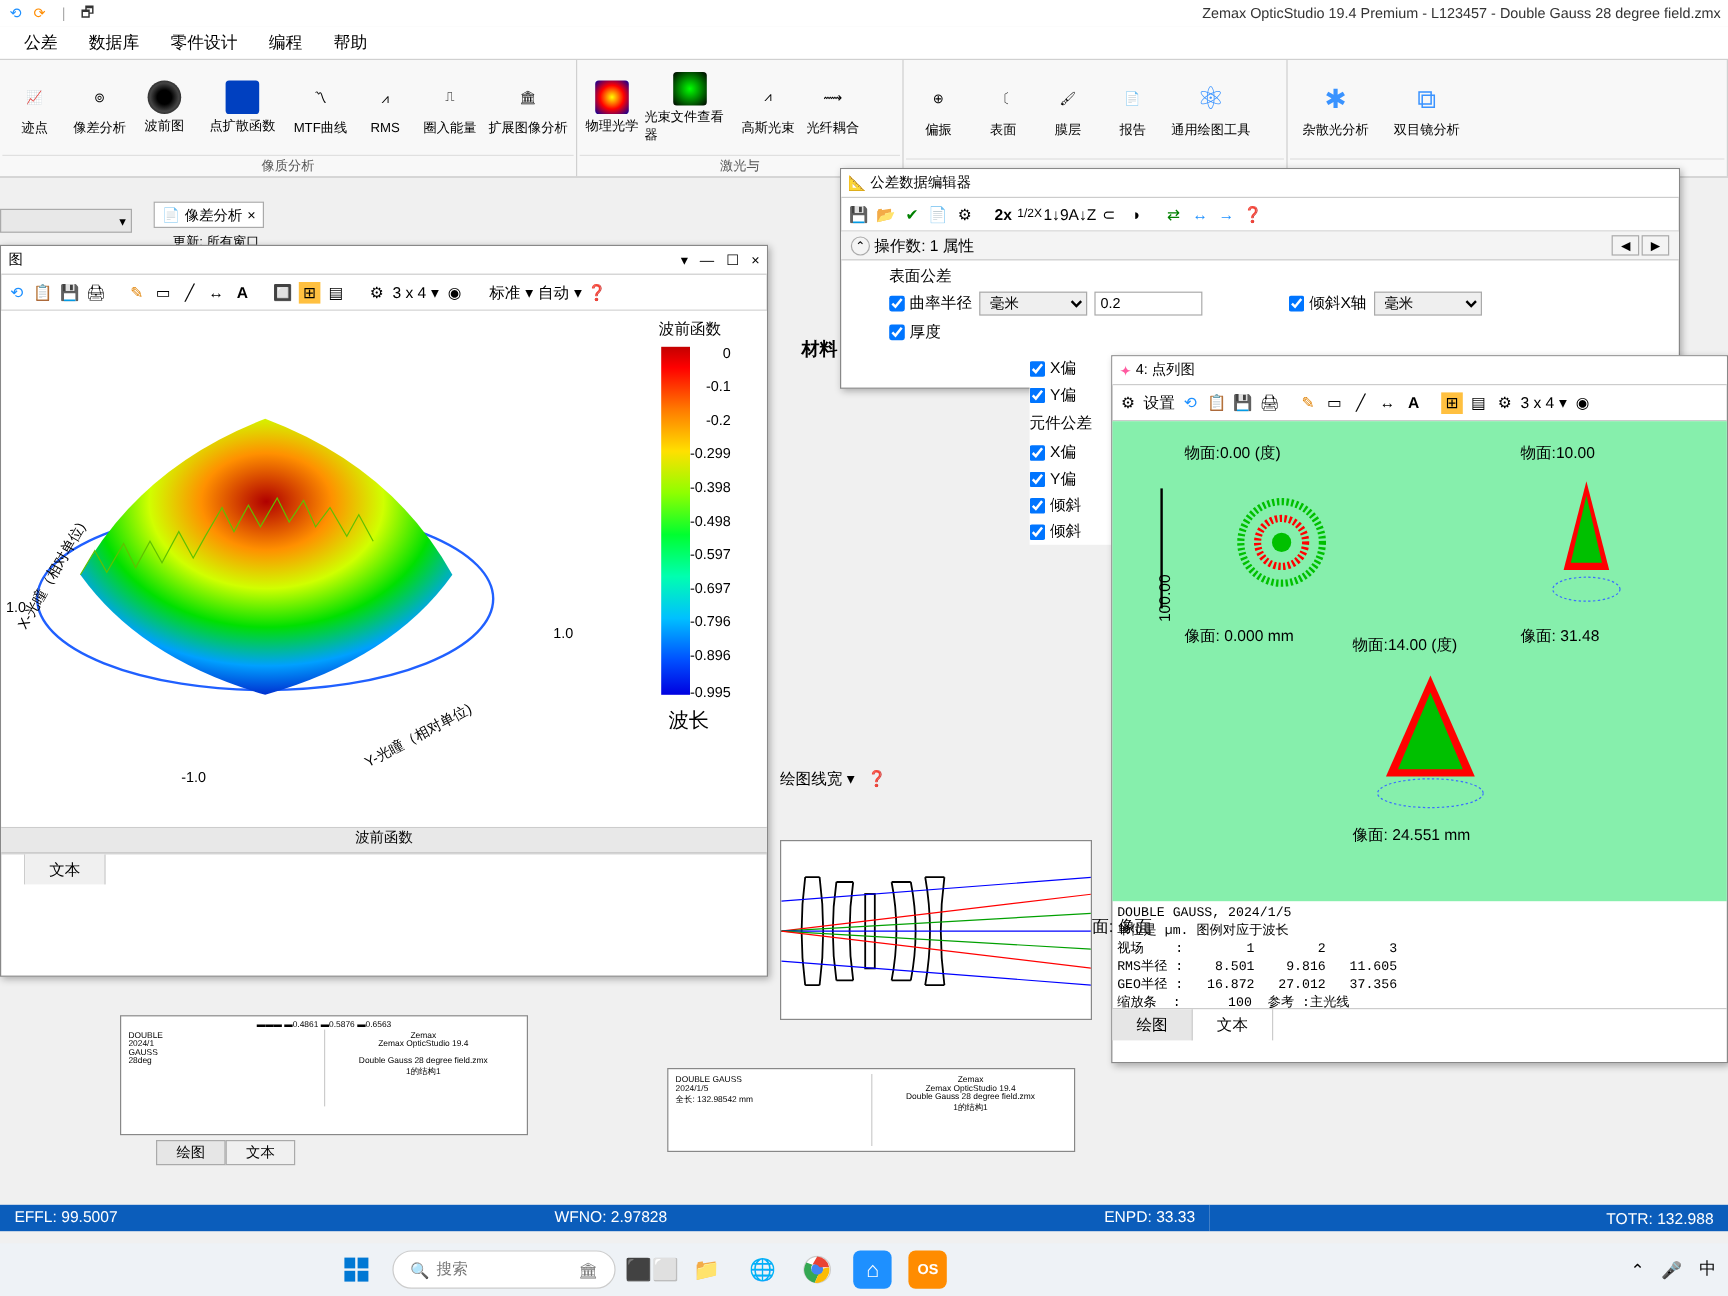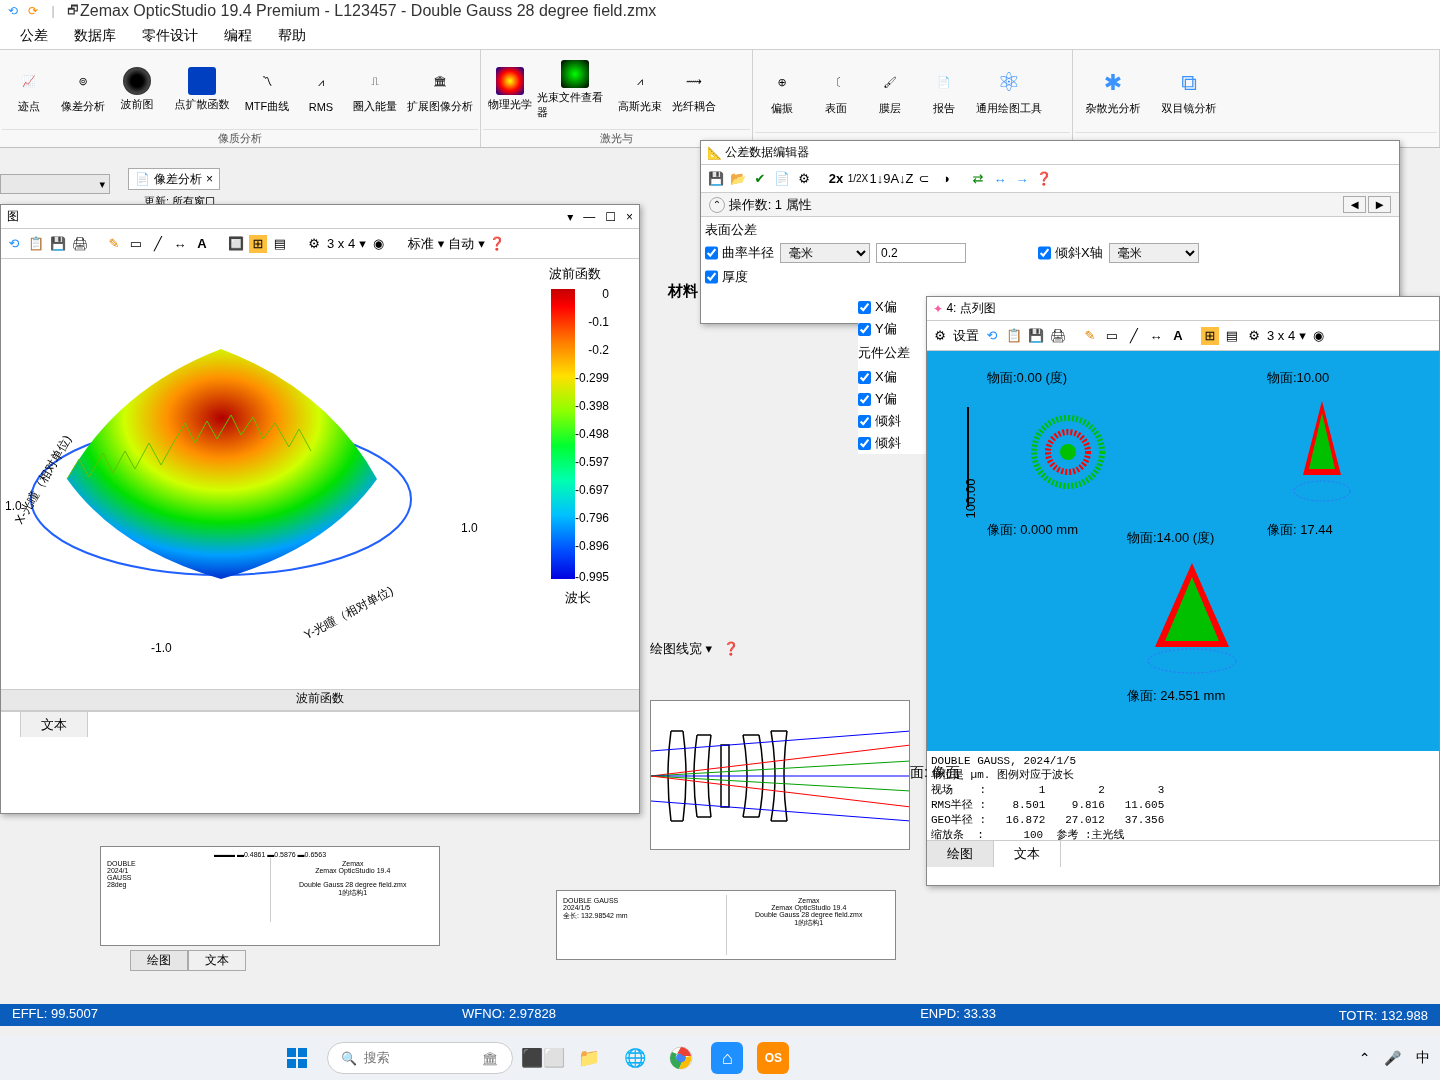--- a/index.html
+++ b/index.html
@@ -2,21 +2,21 @@
 <html><head>
 <meta charset="utf-8">
 <style>
 * { margin: 0; padding: 0; box-sizing: border-box; font-family: "Microsoft YaHei", sans-serif; }
 body { width: 1440px; height: 1080px; overflow: hidden; background: #f0f0f0; position: relative; }
 
 
 .titlebar { height: 22px; background: #fff; display: flex; align-items: center; padding: 0 6px; font-size: 12px; color: #333; }
 .titlebar-icons { display: flex; gap: 6px; }
 .titlebar-icons span { width: 14px; height: 14px; display: inline-flex; align-items: center; justify-content: center; font-size: 12px; }
-.title-text { flex: 1; text-align: left; font-size: 16px; }
+.title-text { flex: 1; text-align: right; font-size: 12px; }
 
 
 .menubar { height: 28px; background: #fff; display: flex; gap: 26px; padding: 0 20px; align-items: center; font-size: 14px; border-bottom: 1px solid #d0d0d0; }
 .menubar span { cursor: default; }
 
 
 .ribbon { background: #f8f8f8; border-bottom: 1px solid #c0c0c0; height: 98px; display: flex; }
 .ribbon-group { display: flex; flex-direction: column; border-right: 1px solid #d0d0d0; padding: 0 2px; }
 .ribbon-items { display: flex; flex: 1; }
 .ribbon-item { display: flex; flex-direction: column; align-items: center; justify-content: center; width: 54px; font-size: 11px; gap: 2px; padding: 2px 0; }
@@ -48,32 +48,32 @@
 .tabbar .tab { padding: 2px 20px; font-size: 13px; border-right: 1px solid #ccc; display: flex; align-items: center; background: #f0f0f0; }
 
 
 .tolwin { left: 700px; top: 140px; width: 700px; height: 184px; }
 .tol-tb { height: 28px; display: flex; align-items: center; gap: 4px; padding: 0 6px; border-bottom: 1px solid #ccc; font-size: 13px; }
 .tol-header { height: 24px; display: flex; align-items: center; padding: 0 8px; font-size: 13px; border-bottom: 1px solid #ccc; background: #f4f4f4; }
 .tol-body { display: flex; font-size: 13px; height: 110px; }
 .tol-left { width: 160px; border-right: 1px solid #ccc; padding: 4px; }
 .tol-left .item { padding: 2px 4px; }
 .tol-left .item.sel { background: #cde6ff; }
-.tol-right { flex: 1; padding: 4px; }
+.tol-right { flex: 1; padding: 4px; margin-left: 36px; }
 .tol-row { display: flex; align-items: center; gap: 6px; padding: 2px 0; }
 .tol-row label { display: flex; align-items: center; gap: 4px; }
 .tol-row select, .tol-row input { font-size: 12px; height: 20px; border: 1px solid #aaa; padding: 0 4px; }
 .tol-row .field { width: 90px; }
 .tol-checks { position: absolute; left: 858px; top: 296px; width: 70px; font-size: 13px; background: #fff; }
 .tol-checks label { display: flex; align-items: center; gap: 4px; padding: 2px 0; }
 
 
 .spotwin { left: 926px; top: 296px; width: 514px; height: 590px; }
 .spot-tb { height: 30px; display: flex; align-items: center; gap: 4px; padding: 0 4px; border-bottom: 1px solid #ccc; font-size: 13px; }
-.spot-plot { height: 400px; position: relative; background: #0ea5e9; font-size: 13px; }
+.spot-plot { height: 400px; position: relative; background: #86efac; font-size: 13px; }
 .spot-lbl { position: absolute; font-size: 13px; }
 .spot-caption { height: 20px; text-align: center; font-size: 12px; background: #e8e8e8; border-top: 1px solid #ccc; border-bottom: 1px solid #ccc; }
 .spot-info { height: 90px; font-size: 11px; font-family: "Courier New", monospace; padding: 4px; white-space: pre; overflow: hidden; border-bottom: 1px solid #ccc; }
 .spot-tabs { height: 26px; display: flex; }
 .spot-tabs .tab { padding: 2px 20px; font-size: 13px; border-right: 1px solid #ccc; display: flex; align-items: center; }
 .spot-tabs .tab.active { background: #e6e6e6; }
 
 
 .layout-frag { position: absolute; left: 650px; top: 700px; width: 260px; height: 150px; background: #fff; border: 1px solid #888; overflow: hidden; }
 
@@ -270,21 +270,21 @@
     <div class="cb-label" style="top:56px;">-0.1</div>
     <div class="cb-label" style="top:84px;">-0.2</div>
     <div class="cb-label" style="top:112px;">-0.299</div>
     <div class="cb-label" style="top:140px;">-0.398</div>
     <div class="cb-label" style="top:168px;">-0.498</div>
     <div class="cb-label" style="top:196px;">-0.597</div>
     <div class="cb-label" style="top:224px;">-0.697</div>
     <div class="cb-label" style="top:252px;">-0.796</div>
     <div class="cb-label" style="top:280px;">-0.896</div>
     <div class="cb-label" style="top:311px;text-align:right;">-0.995</div>
-    <div style="position:absolute;right:48px;top:330px;font-size:13px;">波长</div>
+    <div style="position:absolute;right:48px;top:330px;font-size:17px;">波长</div>
 
     <svg width="440" height="380" style="position:absolute;left:6px;top:20px;">
       <ellipse cx="214" cy="220" rx="190" ry="76" fill="none" stroke="#2060ff" stroke-width="2"></ellipse>
       <path d="M 60 200 Q 110 110 214 70 Q 320 110 370 200 Q 320 270 214 300 Q 110 270 60 200 Z" fill="url(#g1)"></path>
       <defs>
         <radialGradient id="g1" cx="50%" cy="30%" r="70%">
           <stop offset="0%" stop-color="#b00000"></stop>
           <stop offset="25%" stop-color="#ff9000"></stop>
           <stop offset="45%" stop-color="#d0ff00"></stop>
           <stop offset="65%" stop-color="#00e000"></stop>
@@ -422,21 +422,21 @@
     <span class="tb-ico">⚙</span>
     <span>3 x 4</span>
     <span>▾</span>
     <span class="tb-ico">◉</span>
   </div>
   <div class="spot-plot">
     <div class="spot-lbl" style="left:60px;top:18px;">物面:0.00 (度)</div>
     <div class="spot-lbl" style="left:340px;top:18px;">物面:10.00</div>
     <div class="spot-lbl" style="left:60px;top:170px;">像面: 0.000 mm</div>
     <div class="spot-lbl" style="left:200px;top:178px;">物面:14.00 (度)</div>
-    <div class="spot-lbl" style="left:340px;top:170px;">像面: 17.44</div>
+    <div class="spot-lbl" style="left:340px;top:170px;">像面: 31.48</div>
     <div class="spot-lbl" style="left:200px;top:336px;">像面: 24.551 mm</div>
     <div class="spot-lbl" style="left:24px;top:140px;transform:rotate(-90deg);">100.00</div>
     <div style="position:absolute;left:40px;top:56px;width:2px;height:100px;background:#000;"></div>
 
     <svg style="position:absolute;left:96px;top:56px;" width="90" height="90">
       <circle cx="45" cy="45" r="34" fill="none" stroke="#00c000" stroke-width="6" stroke-dasharray="2 2"></circle>
       <circle cx="45" cy="45" r="20" fill="none" stroke="#ff0000" stroke-width="6" stroke-dasharray="2 2"></circle>
       <circle cx="45" cy="45" r="8" fill="#00c000"></circle>
     </svg>
 

